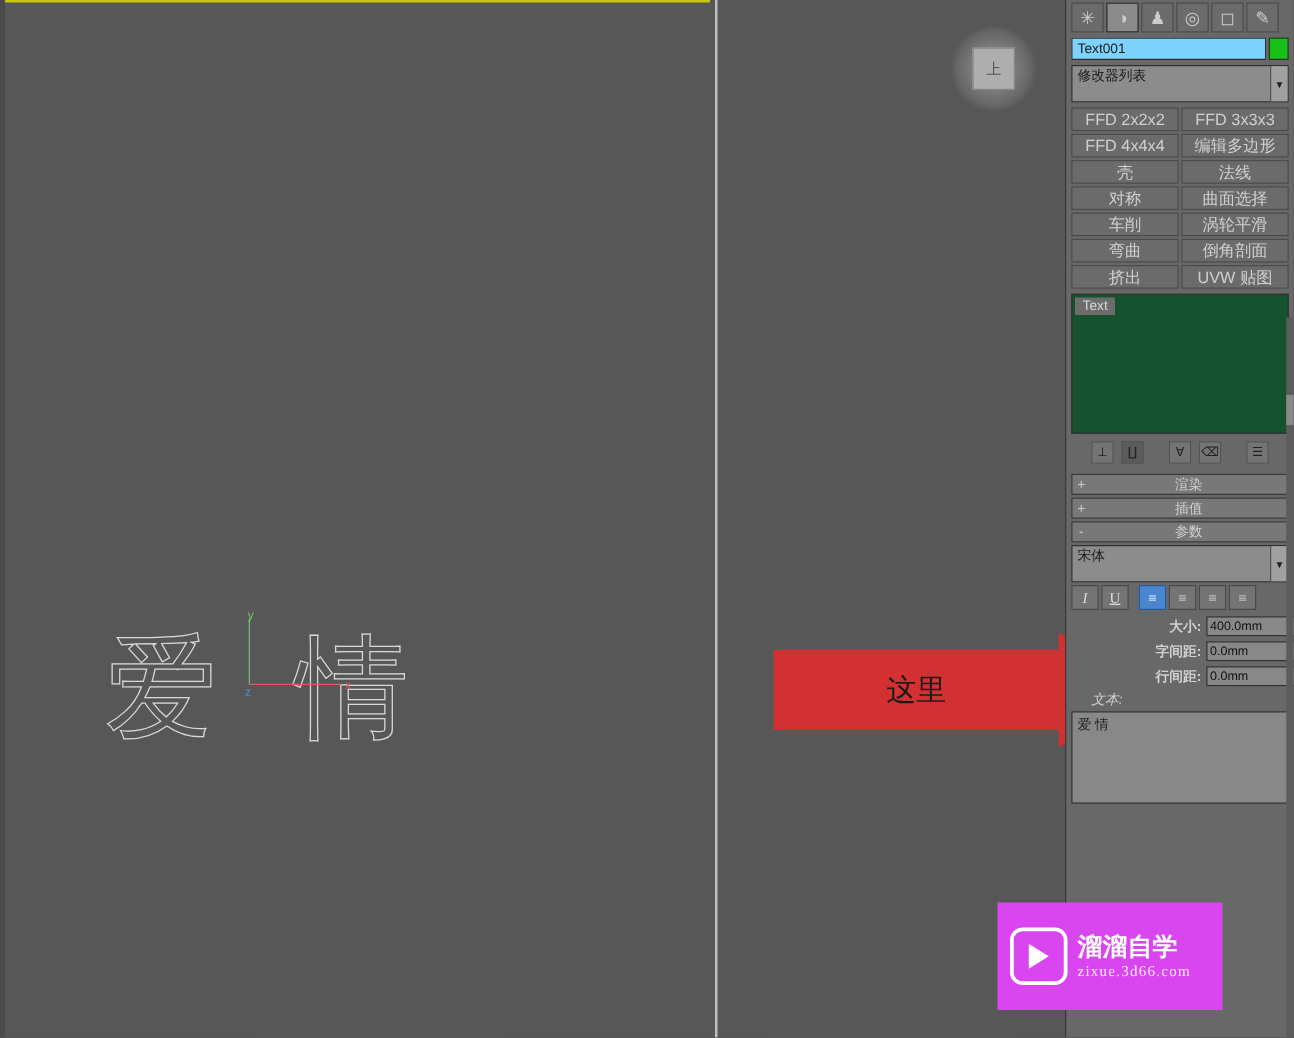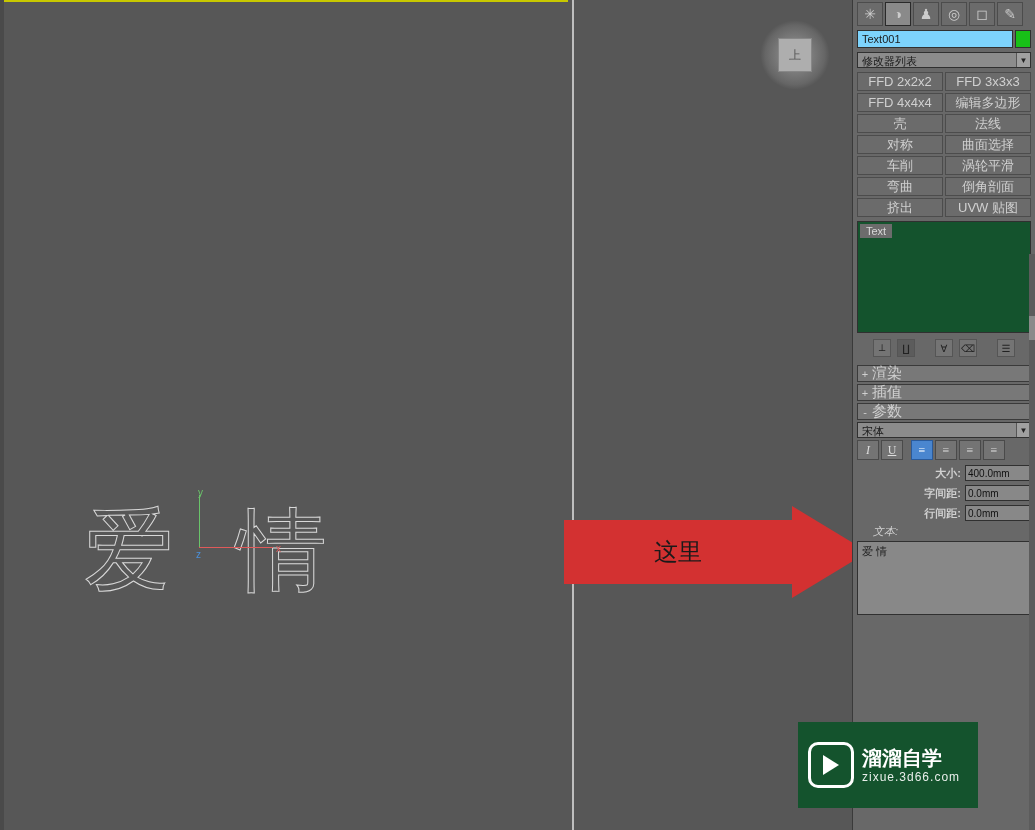--- a/index.html
+++ b/index.html
@@ -46,21 +46,21 @@
   width: 80px; height: 70px; pointer-events: none;
   font-family: sans-serif;
 }
 .gizmo .y { position: absolute; left: 0; top: 0; color: #6ac46a; font-size: 10px; }
 .gizmo .yaxis { position: absolute; left: 1px; top: 8px; width: 1px; height: 52px; background: #6ac46a; }
 .gizmo .xaxis { position: absolute; left: 1px; top: 60px; width: 74px; height: 1px; background: #e05a5a; }
 .gizmo .x { position: absolute; left: 78px; top: 56px; color: #e05a5a; font-size: 10px; }
 .gizmo .z { position: absolute; left: -2px; top: 62px; color: #4a90d9; font-size: 10px; }
 
 .arrow-callout {
-  position: absolute; left: 564px; top: 506px;
+  position: absolute; left: 619px; top: 506px;
   width: 304px; height: 90px;
   pointer-events: none;
 }
 .arrow-body {
   position: absolute; left: 0; top: 14px; width: 228px; height: 64px;
   background: #d33131;
   display: flex; align-items: center; justify-content: center;
   color: #1a1a1a; font-size: 24px;
 }
 .arrow-head {
@@ -85,21 +85,21 @@
 .tab-btn.active { background: #8a8a8a; border-color: #2a2a2a; }
 .name-row { display: flex; gap: 2px; margin-bottom: 4px; }
 .obj-name {
   flex: 1; height: 18px; background: #7dd3fc; border: 1px solid #303030;
   color: #1a1a1a; padding: 0 4px; font-size: 11px;
 }
 .color-swatch {
   width: 16px; height: 18px; background: #18c018; border: 1px solid #303030;
 }
 .dropdown {
-  display: flex; width: 100%; height: 16px; margin-bottom: 4px;
+  display: flex; width: 100%; height: 30px; margin-bottom: 4px;
   background: #8c8c8c; border: 1px solid #303030;
 }
 .dropdown span { flex: 1; padding: 0 4px; color: #1a1a1a; font-size: 11px; line-height: 16px; }
 .dropdown .dd-btn {
   width: 14px; background: #a0a0a0; border-left: 1px solid #555;
   display: flex; align-items: center; justify-content: center; color: #222; font-size: 8px;
 }
 .mod-grid { display: grid; grid-template-columns: 1fr 1fr; gap: 2px; margin-bottom: 4px; }
 .mod-btn {
   height: 19px; background: #6b6b6b; border: 1px solid #4c4c4c;
@@ -116,21 +116,21 @@
 .stool.pressed { background: #5c5c5c; }
 .stool-spacer { width: 8px; }
 
 .rollout-hdr {
   display: flex; height: 17px; background: #787878; border: 1px solid #3a3a3a;
   margin-bottom: 2px; align-items: center;
 }
 .rollout-hdr .toggle {
   width: 14px; text-align: center; color: #d0d0d0; font-size: 11px;
 }
-.rollout-hdr .label { flex: 1; color: #d0d0d0; font-size: 15px; }
+.rollout-hdr .label { flex: 1; text-align: center; color: #d0d0d0; font-size: 11px; }
 
 .font-dd { margin-bottom: 2px; }
 .style-row { display: flex; gap: 2px; margin-bottom: 4px; }
 .style-btn {
   width: 22px; height: 20px; background: #747474; border: 1px solid #4a4a4a;
   display: flex; align-items: center; justify-content: center;
   color: #ddd; font-size: 12px; font-family: "Times New Roman", serif;
 }
 .style-btn.active { background: #4a86cf; border-color: #2a5a9a; color: #fff; }
 .style-btn.spacer { border:none; background:none; width: 4px; }
@@ -159,22 +159,22 @@
   padding: 0 4px; color: #d0d0d0; font-size: 11px;
 }
 .scroll-track {
   position: absolute; right: 0; top: 254px; width: 6px; height: 576px;
   background: #5c5c5c;
 }
 .scroll-nub { position: absolute; right: 0; top: 316px; width: 6px; height: 24px; background: #8a8a8a; }
 
 .watermark {
   position: absolute; left: 798px; top: 722px; width: 180px; height: 86px;
-  background: #14532d; display: flex; align-items: center; gap: 8px;
-  padding: 0 10px; color: #fff;
+  background: #d946ef; display: flex; align-items: center; gap: 8px;
+  padding: 0 10px; color: #fff; font-family: Liberation Serif, serif;
 }
 .watermark .play {
   width: 46px; height: 46px; border: 3px solid #fff; border-radius: 10px;
   display: flex; align-items: center; justify-content: center;
 }
 .watermark .tri {
   width: 0; height: 0; border-top: 10px solid transparent; border-bottom: 10px solid transparent;
   border-left: 16px solid #fff;
 }
 .watermark .txt { display: flex; flex-direction: column; line-height: 1.2; }

